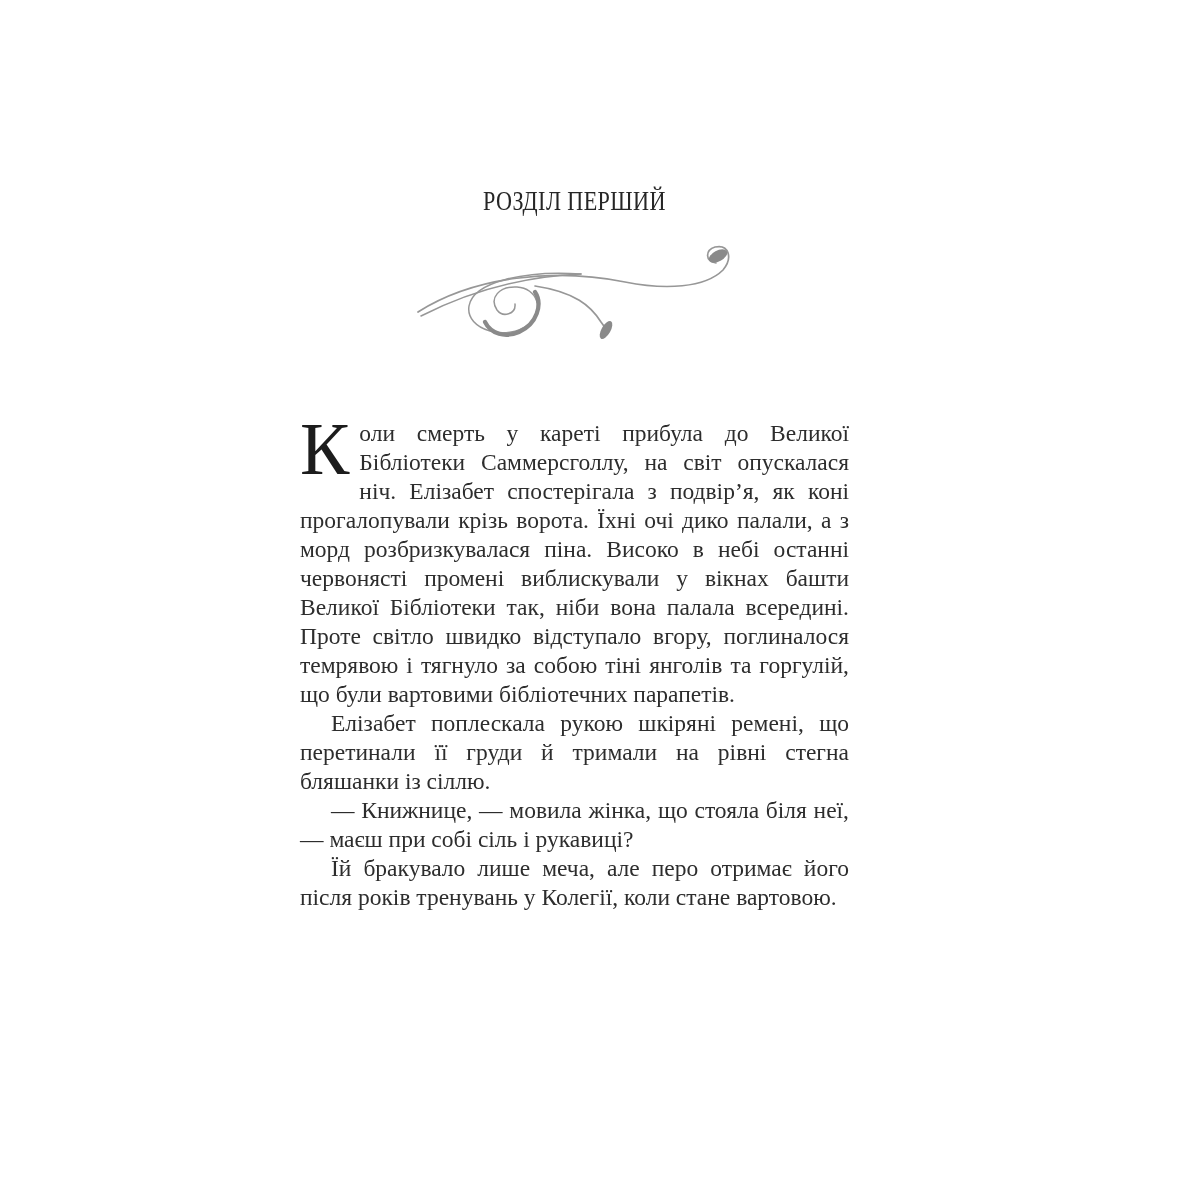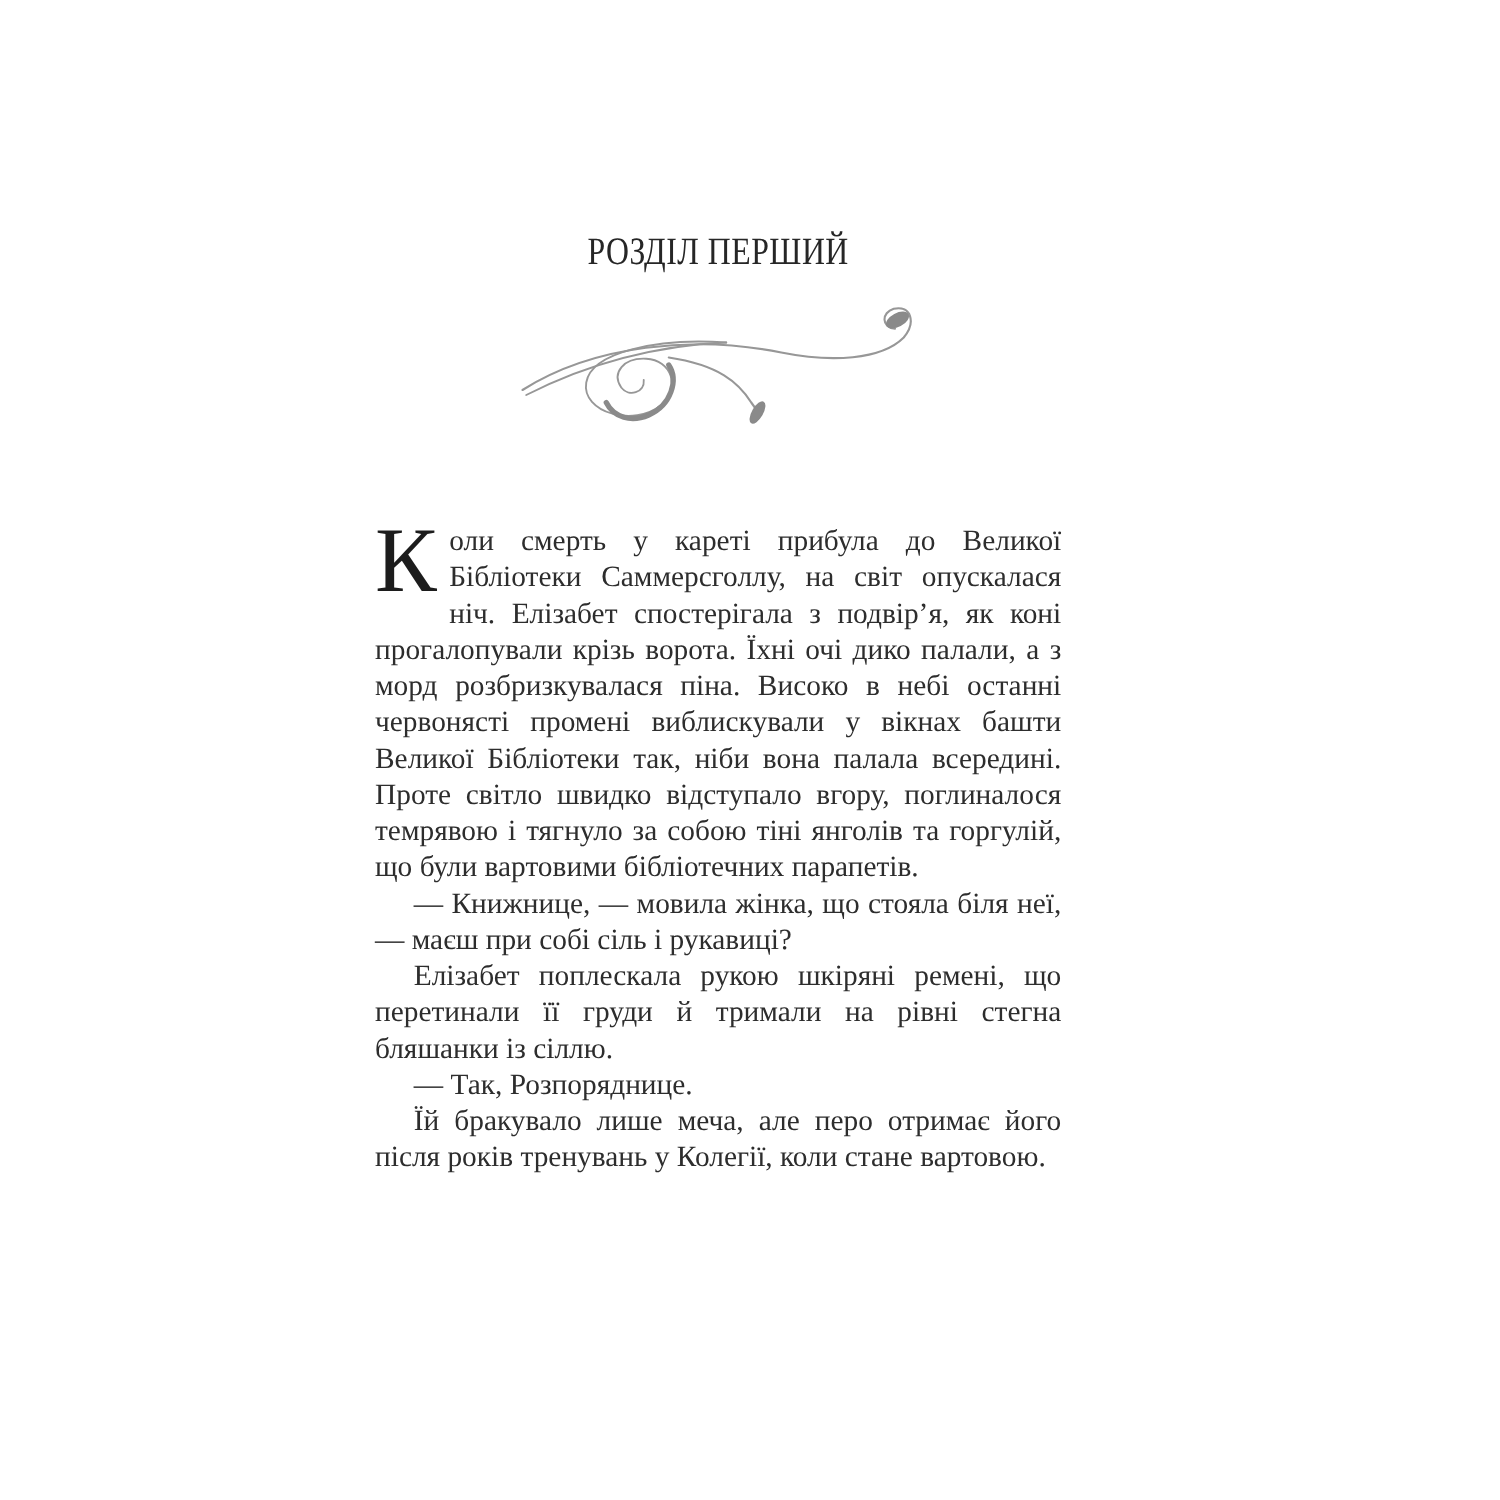--- a/index.html
+++ b/index.html
@@ -18,21 +18,21 @@
   }
   .content {
     position: absolute;
     left: 300px;
     top: 186px;
     width: 549px;
   }
   .chapter-title {
     margin: 0;
     text-align: center;
-    font-size: 31px;
+    font-size: 27px;
     line-height: 30px;
     font-weight: 500;
     letter-spacing: 0.5px;
     color: #262626;
     white-space: nowrap;
   }
   .chapter-title .condensed {
     display: inline-block;
     transform: scaleX(0.82);
     transform-origin: 50% 50%;
@@ -95,27 +95,24 @@
           <ellipse cx="333" cy="26" rx="10" ry="5.5" transform="rotate(-28 333 26)"></ellipse>
         </g>
       </svg>
     </div>
 
     <div class="body-text">
       <p class="first-para">
         <span class="dropcap">К</span><span>оли смерть у кареті прибула до Великої Бібліотеки Саммерсголлу, на світ опускалася ніч. Елізабет спостерігала з подвір’я, як коні прогалопували крізь ворота. Їхні очі дико палали, а з морд розбризкувалася піна. Високо в небі останні червонясті промені виблискували у вікнах башти Великої Бібліотеки так, ніби вона палала всередині. Проте світло швидко відступало вгору, поглиналося темрявою і тягнуло за собою тіні янголів та горгулій, що були вартовими бібліотечних парапетів.</span>
       </p>
       <p>
-        <span>— Книжнице, — мовила жінка, що стояла біля неї, — маєш при собі сіль і рукавиці?</span>
-      </p>
-      <p>
         <span>Елізабет поплескала рукою шкіряні ремені, що перетинали її груди й тримали на рівні стегна бляшанки із сіллю.</span>
       </p>
       <p>
-        <span>— Так, Розпоряднице.</span>
+        <span>— Книжнице, — мовила жінка, що стояла біля неї, — маєш при собі сіль і рукавиці?</span>
       </p>
       <p>
         <span>Їй бракувало лише меча, але перо отримає його після років тренувань у Колегії, коли стане вартовою.</span>
       </p>
     </div>
 
   </div>
 </div>
 
 </body></html>

